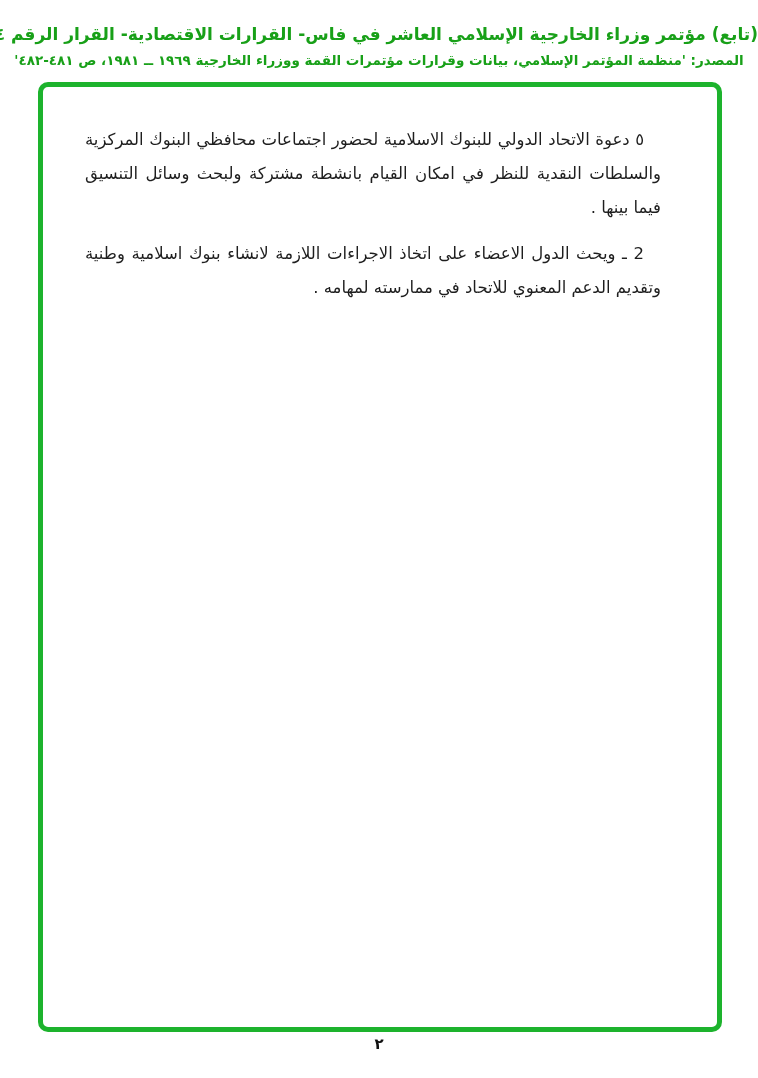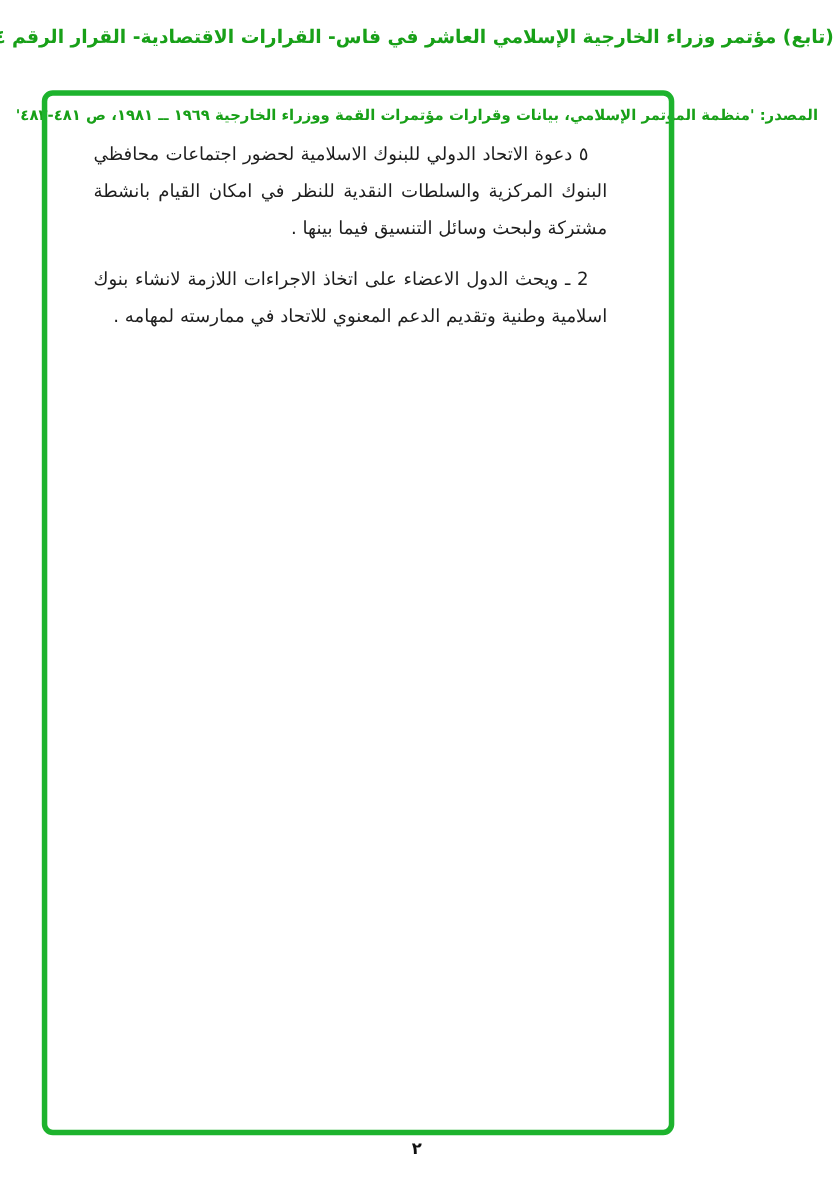--- a/index.html
+++ b/index.html
@@ -27,27 +27,26 @@
     font-size: 17px;
     font-weight: bold;
     line-height: 30px;
     white-space: nowrap;
   }
   .hdr-l2 {
     font-size: 13.5px;
     font-weight: bold;
     line-height: 23px;
     white-space: nowrap;
-    margin-top: 45px;
   }
   
   .green-box {
     position: absolute;
     left: 38px; top: 82px;
-    width: 575px; height: 950px;
+    width: 684px; height: 950px;
     box-sizing: border-box;
     border: 5px solid #1DB32D;
     border-radius: 10px;
     background: transparent;
   }
   
   .content {
     direction: rtl;
     text-align: justify;
     padding: 36px 56px 0 42px;

